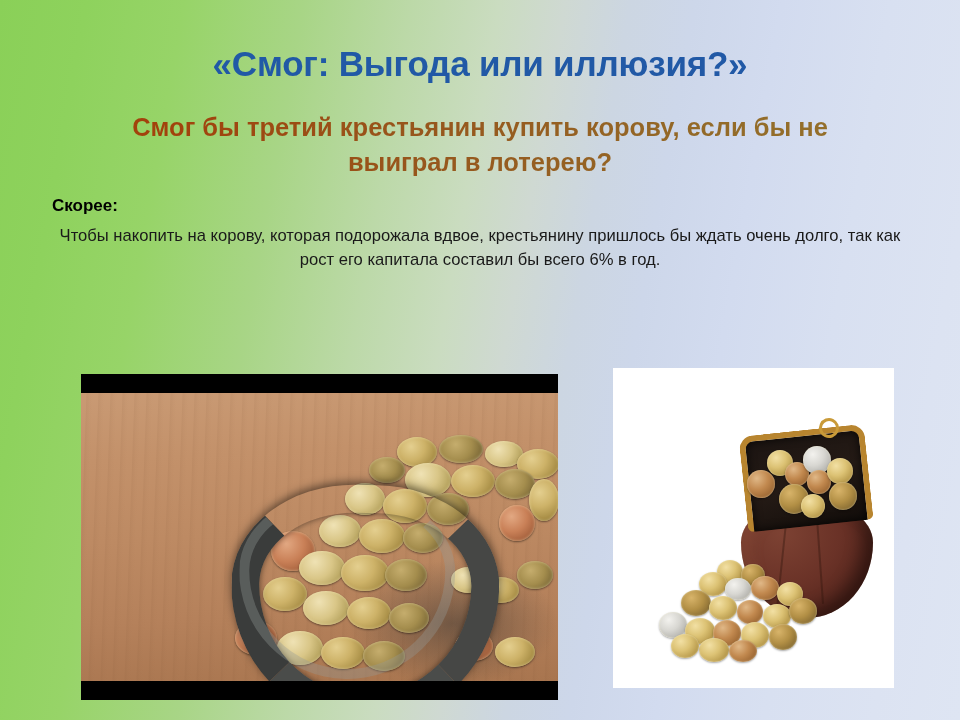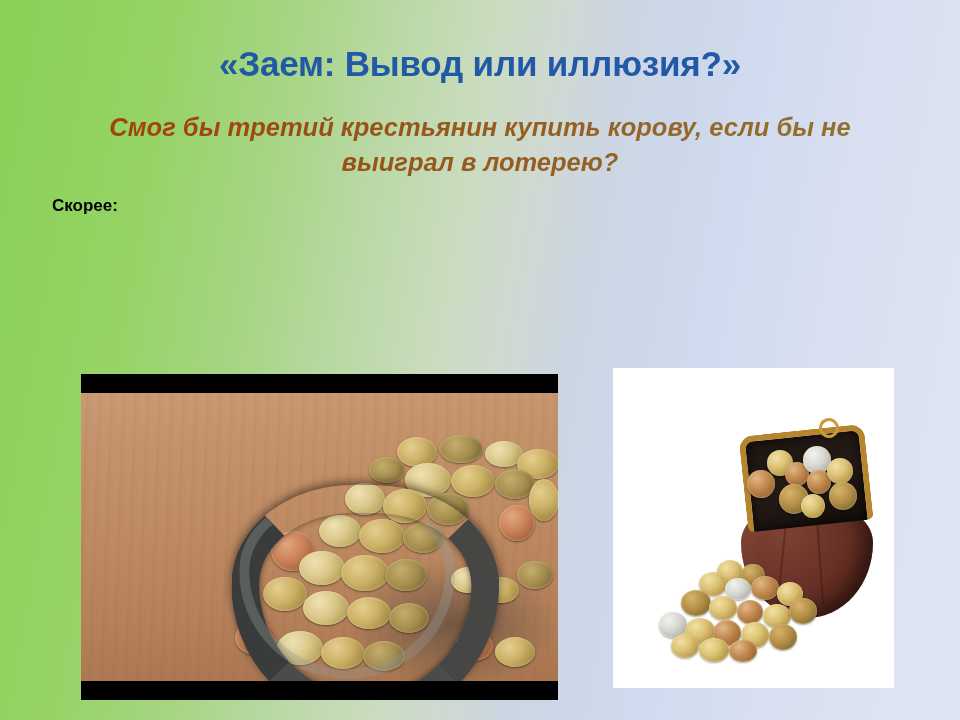--- a/index.html
+++ b/index.html
@@ -63,21 +63,20 @@
         #a2420c 0%,
         #a2420c 12%,
         #9c4b13 25%,
         #97561c 42%,
         #956022 60%,
         #936a28 78%,
         #94712c 100%);
     -webkit-background-clip: text;
     background-clip: text;
     color: transparent;
-    font-style: italic;
     -webkit-text-fill-color: transparent;
   }
 
   
   #conclusion-label {
     position: absolute;
     left: 52px;
     top: 196px;
     font-size: 17px;
     font-weight: bold;
@@ -273,27 +272,28 @@
   }
   .pcoin.deep {
     background: radial-gradient(circle at 35% 30%, #d8b46a 0%, #b28f45 45%, #856a32 80%, #5a4822 100%);
   }
 </style>
 </head>
 <body>
 
 <div id="slide">
 
-  <div id="title">«Заем: Вывод или иллюзия?»</div>
+  <div id="title">«Смог: Выгода или иллюзия?»</div>
 
   <div id="subtitle">Смог  бы третий крестьянин купить корову, если бы не выиграл в лотерею?</div>
 
   <div id="conclusion-label">Скорее:</div>
 
   <div id="body-text">
+    <p>Чтобы накопить на корову, которая подорожала вдвое, крестьянину пришлось бы ждать очень долго, так  как рост его капитала составил бы всего 6% в год.</p>
   </div>
 
   <div class="photo" id="photo-horseshoe">
     <div id="horseshoe-scene">
       <div class="grain"></div>
 
       <div id="coin-pile">
         <div class="coin" style="left:198px; top:2px;   width:40px; height:30px;"></div>
         <div class="coin dark" style="left:240px; top:0px;   width:44px; height:28px;"></div>
         <div class="coin pale" style="left:286px; top:6px;   width:38px; height:26px;"></div>

